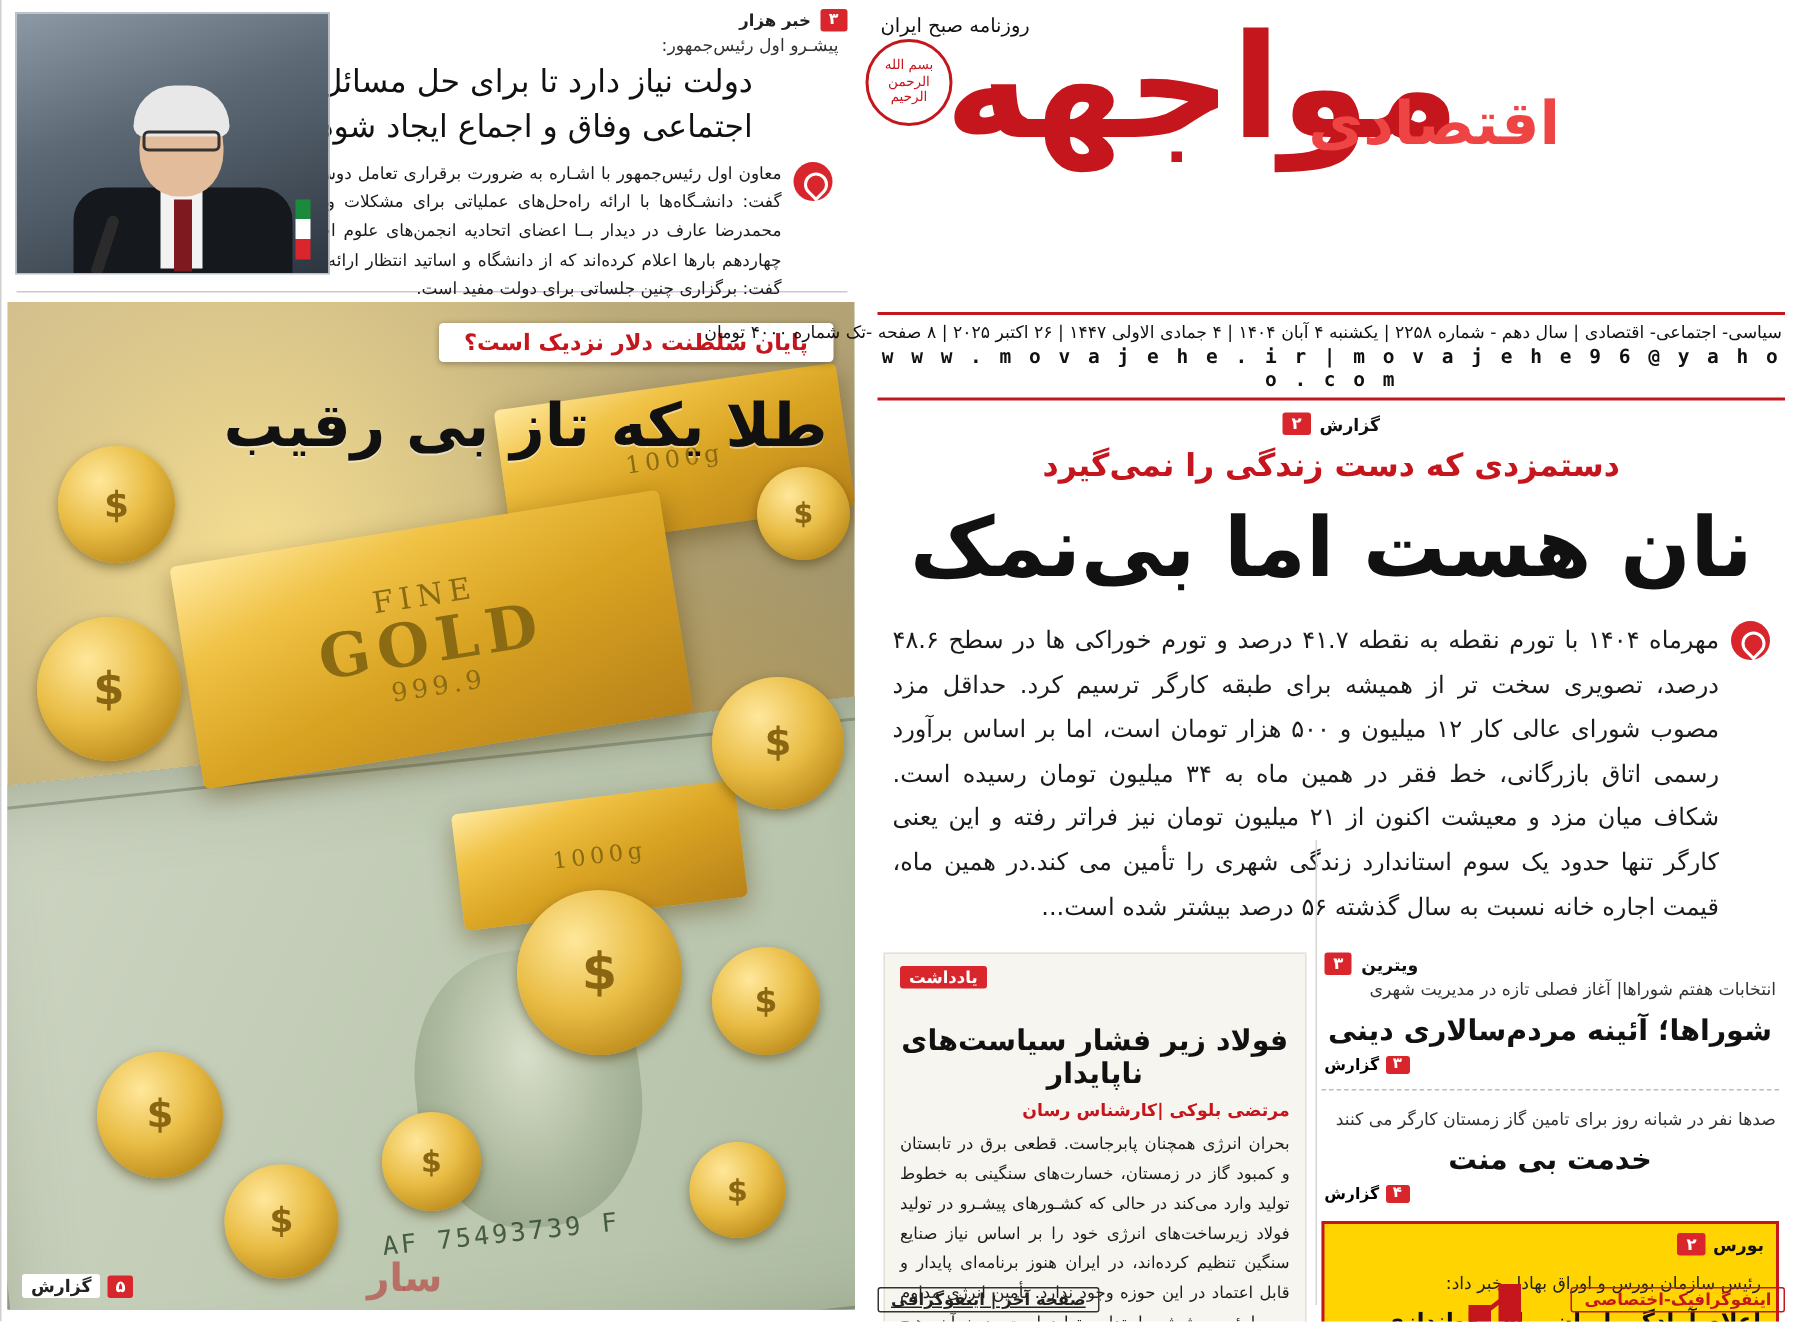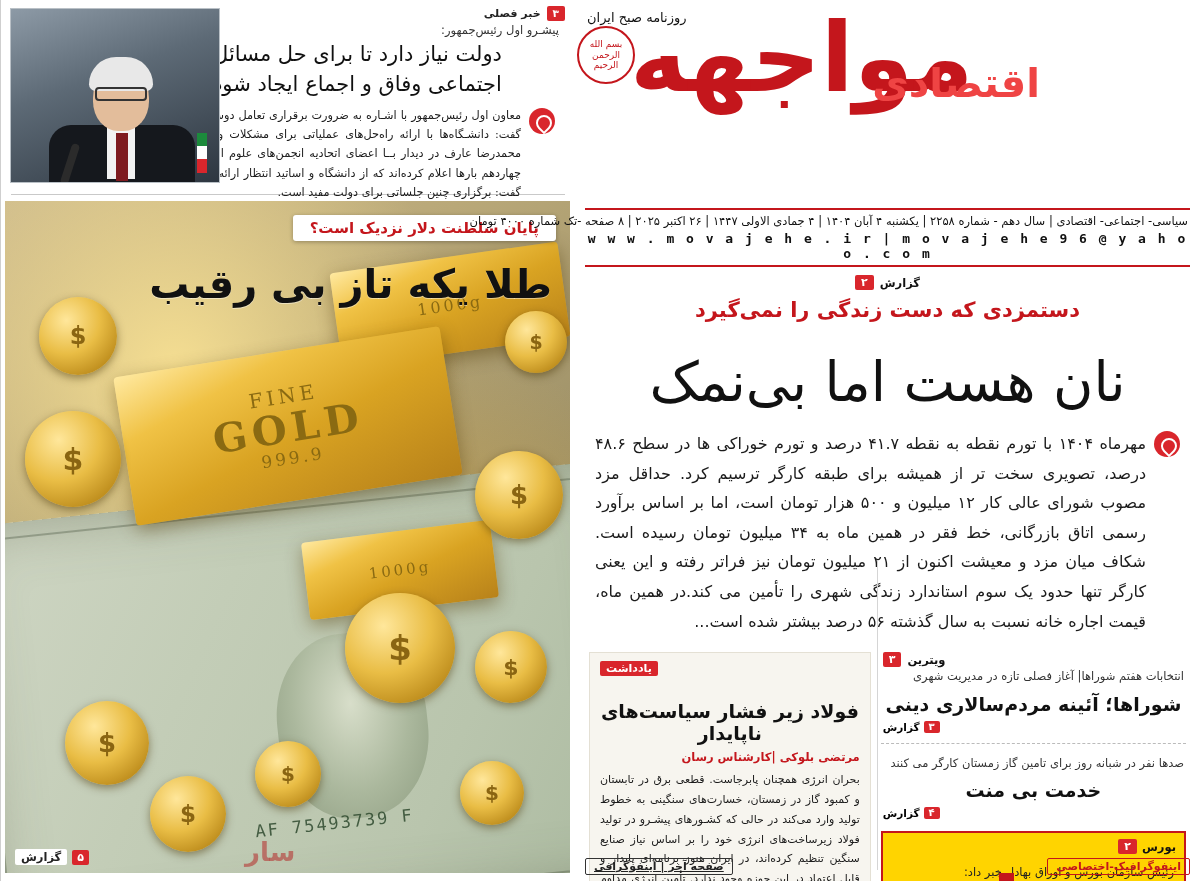--- a/index.html
+++ b/index.html
@@ -162,21 +162,21 @@
   }
 
   .lead-block { padding: 8px 4px 0 4px; }
   .lead-tag-row { display:flex; justify-content:center; gap:6px; align-items:center; }
   .tag-red { background:#d9262c; color:#fff; font-size:11px; font-weight:bold; padding:1px 6px; border-radius:2px; }
   .tag-txt { color:#111; font-size:11.5px; font-weight:bold; }
   .lead-over {
     text-align:center; font-size:21px; font-weight:bold; color:#c4161c; margin-top:8px;
   }
   .lead-head {
-    text-align:center; font-size:55px; font-weight:normal; color:#111; margin-top:27px; line-height:1.2;
+    text-align:center; font-size:55px; font-weight:bold; color:#111; margin-top:10px; line-height:1.2;
   }
   .lead-body-wrap { display:flex; gap:8px; padding: 14px 6px 0 6px; }
   .lead-body {
     text-align:justify; font-size:16px; line-height:1.85; color:#1b1b1b; direction:rtl;
   }
 
   .lower { display:flex; gap:10px; padding: 16px 4px 0 4px; }
   .lower-left { flex: 1 1 52%; }
   .lower-right { flex: 1 1 48%; }
 
@@ -226,21 +226,21 @@
 </head>
 <body>
 
 <div class="page">
 
   <div class="left-col">
 
     <div class="top-story">
       <div class="kicker-row">
         <span class="kicker-badge">۳</span>
-        <span class="kicker-text">خبر فصلی</span>
+        <span class="kicker-text">خبر هزار</span>
       </div>
       <div class="overline">پیشـرو اول رئیس‌جمهور:</div>
       <div class="top-headline">دولت نیاز دارد تا برای حل مسائل اجتماعی وفاق و اجماع ایجاد شود</div>
 
       <div class="top-photo">
         <div class="photo-person">
           <div class="ph-body"></div>
           <div class="ph-shirt"></div>
           <div class="ph-tie"></div>
           <div class="ph-head"></div>

